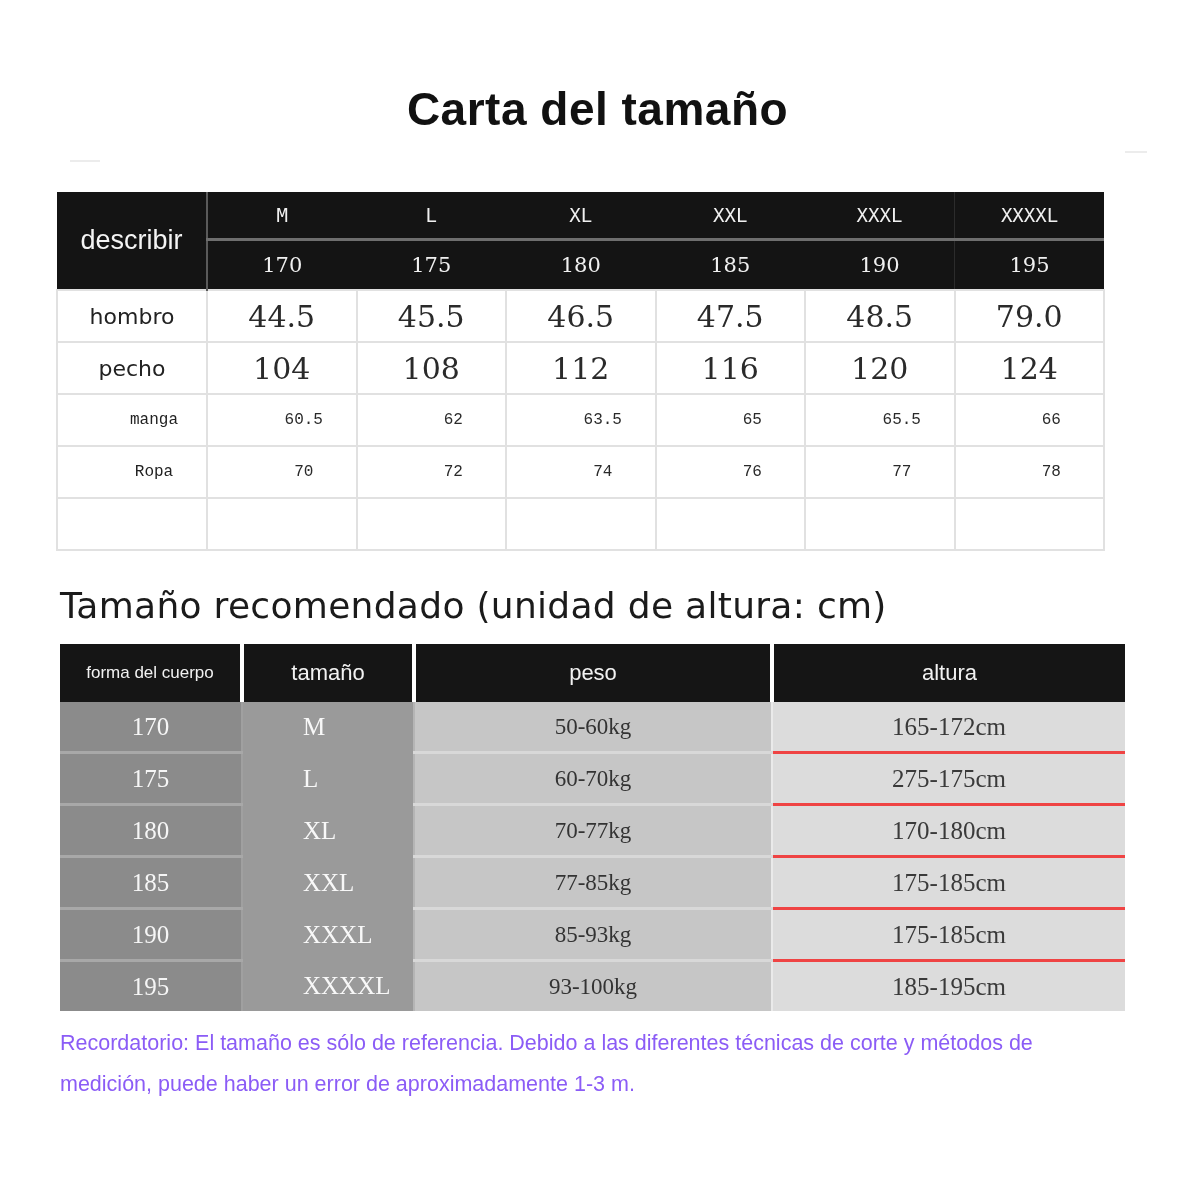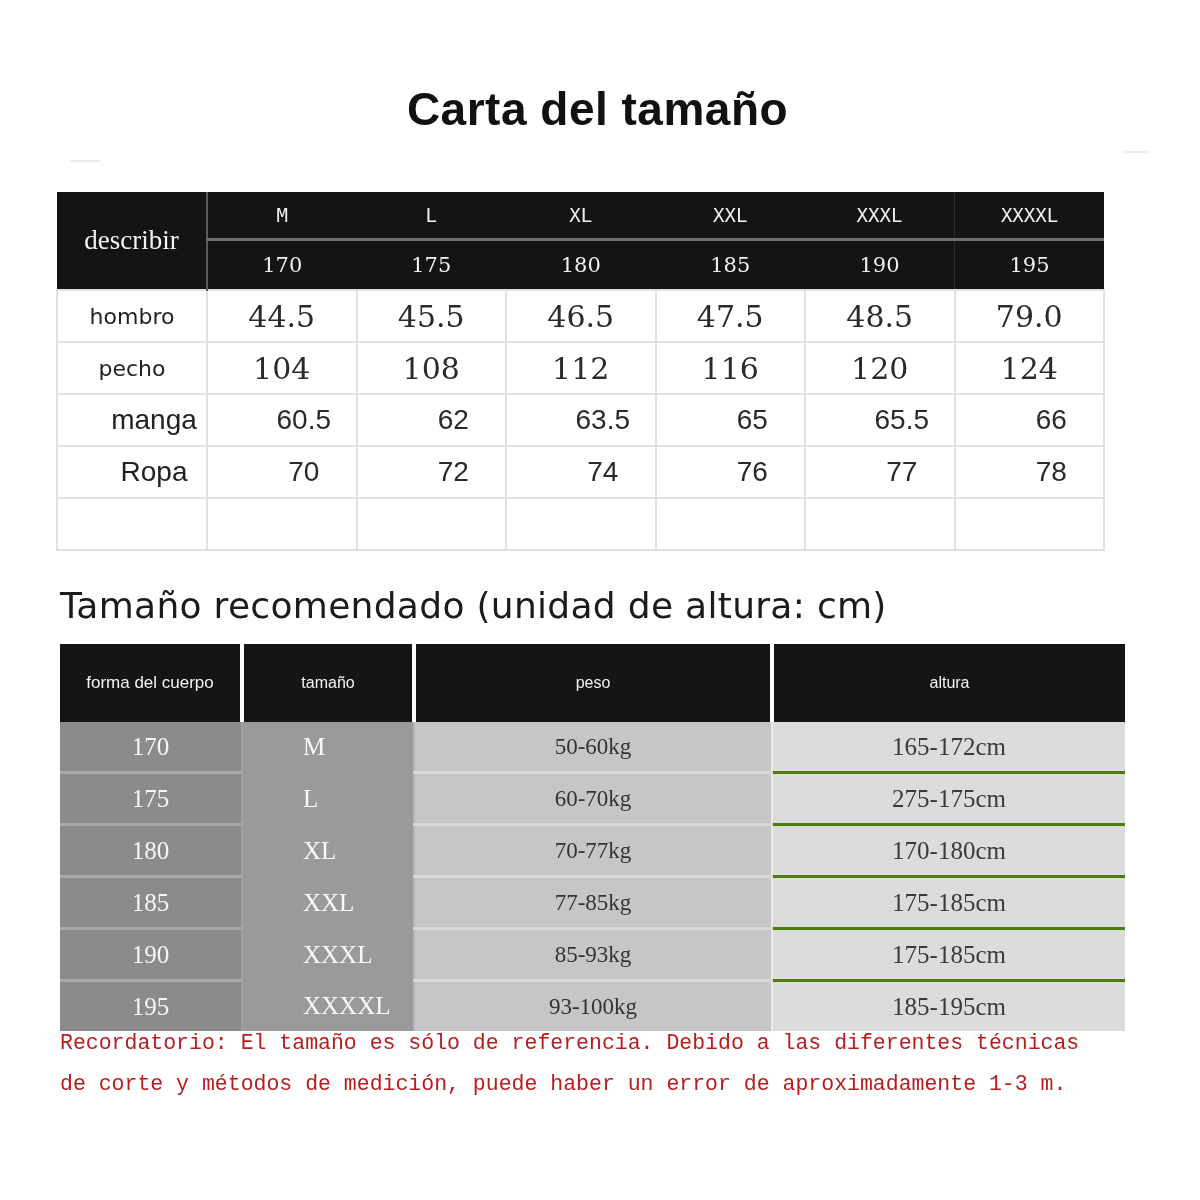--- a/index.html
+++ b/index.html
@@ -7,44 +7,44 @@
 
   .title { position: absolute; top: 82px; left: 0; width: 1195px; text-align: center; font-size: 46px; font-weight: bold; color: #111; letter-spacing: 0.5px; }
   .faint-line { position: absolute; height: 2px; background: #ececec; }
 
   
   .t1 { position: absolute; left: 56px; top: 192px; width: 1049px; border-collapse: collapse; table-layout: fixed; }
   .t1 td { text-align: center; vertical-align: middle; padding: 0; }
   .t1 .hd { background: #141414; color: #f0f0f0; font-family: "DejaVu Sans Mono", monospace; font-size: 19px; }
   .t1 .hd-size { height: 46px; border-bottom: 3px solid #6e6e6e; }
   .t1 .hd-height { height: 48px; font-family: "DejaVu Serif", serif; font-size: 21px; }
-  .t1 .hd-first { background: #141414; color: #f4f4f4; font-family: Liberation Serif, serif; font-size: 27px; border-right: 2px solid #5a5a5a; }
+  .t1 .hd-first { background: #141414; color: #f4f4f4; font-family: Liberation Sans, sans-serif; font-size: 27px; border-right: 2px solid #5a5a5a; }
   .t1 .hd-sep { border-left: 1px solid #2c2c2c; }
   .t1 .body td { height: 50px; border: 2px solid #e1e1e1; font-family: "DejaVu Serif", serif; font-size: 30px; color: #2a2a2a; }
   .t1 .body td.rowlab { font-family: "DejaVu Sans", sans-serif; font-size: 22px; color: #222; }
-  .t1 .body.condensed td { font-family: Liberation Sans, sans-serif; font-size: 28px; transform: none; padding-left: 44px; }
+  .t1 .body.condensed td { font-family: Liberation Mono, monospace; font-size: 16px; transform: none; padding-left: 44px; }
 
   
   .subtitle { position: absolute; left: 60px; top: 585px; font-size: 36px; color: #1b1b1b; font-family: "DejaVu Sans", sans-serif; letter-spacing: 0.3px; }
 
   
   .t2 { position: absolute; left: 60px; top: 644px; width: 1065px; border-collapse: collapse; table-layout: fixed; }
-  .t2 th { background: #151515; color: #f2f2f2; font-weight: normal; height: 48px; padding: 15px; border-right: 4px solid #ffffff; }
+  .t2 th { background: #151515; color: #f2f2f2; font-weight: normal; height: 48px; padding: 5px; border-right: 4px solid #ffffff; }
   .t2 th:last-child { border-right: none; }
   .t2 th.small { font-size: 17px; font-family: "Liberation Sans", sans-serif; }
-  .t2 th.big { font-size: 16px; font-family: "Liberation Sans", sans-serif; }
+  .t2 th.big { font-size: 22px; font-family: "Liberation Sans", sans-serif; }
   .t2 td { text-align: center; padding: 0; height: 49px; font-family: "Liberation Serif", serif; font-size: 25px; }
   .t2 td.c1 { background: #8b8b8b; color: #f6f6f6; border-bottom: 3px solid #a8a8a8; border-right: 2px solid #a0a0a0; }
   .t2 td.c2 { background: #9a9a9a; color: #f8f8f8; text-align: left; padding-left: 60px; border-right: 2px solid #b5b5b5; }
   .t2 td.c3 { background: #c6c6c6; color: #333; font-size: 23px; border-bottom: 3px solid #d8d8d8; border-right: 2px solid #eaeaea; }
-  .t2 td.c4 { background: #dcdcdc; color: #3a3a3a; border-bottom: 3px solid #4d7c0f; }
+  .t2 td.c4 { background: #dcdcdc; color: #3a3a3a; border-bottom: 3px solid #ef4444; }
   .t2 tr:last-child td { border-bottom: none; }
 
   
-  .note { position: absolute; left: 60px; top: 1023px; width: 1040px; font-family: Liberation Mono, monospace; font-size: 21.5px; line-height: 41px; color: #b91c1c; }
+  .note { position: absolute; left: 60px; top: 1023px; width: 1040px; font-family: Liberation Sans, sans-serif; font-size: 21.5px; line-height: 41px; color: #8b5cf6; }
 </style>
 </head>
 <body>
 
 <div class="title">Carta del tamaño</div>
 <div class="faint-line" style="left:70px; top:160px; width:30px;"></div>
 <div class="faint-line" style="left:1125px; top:151px; width:22px;"></div>
 
 <table class="t1">
   <colgroup>

